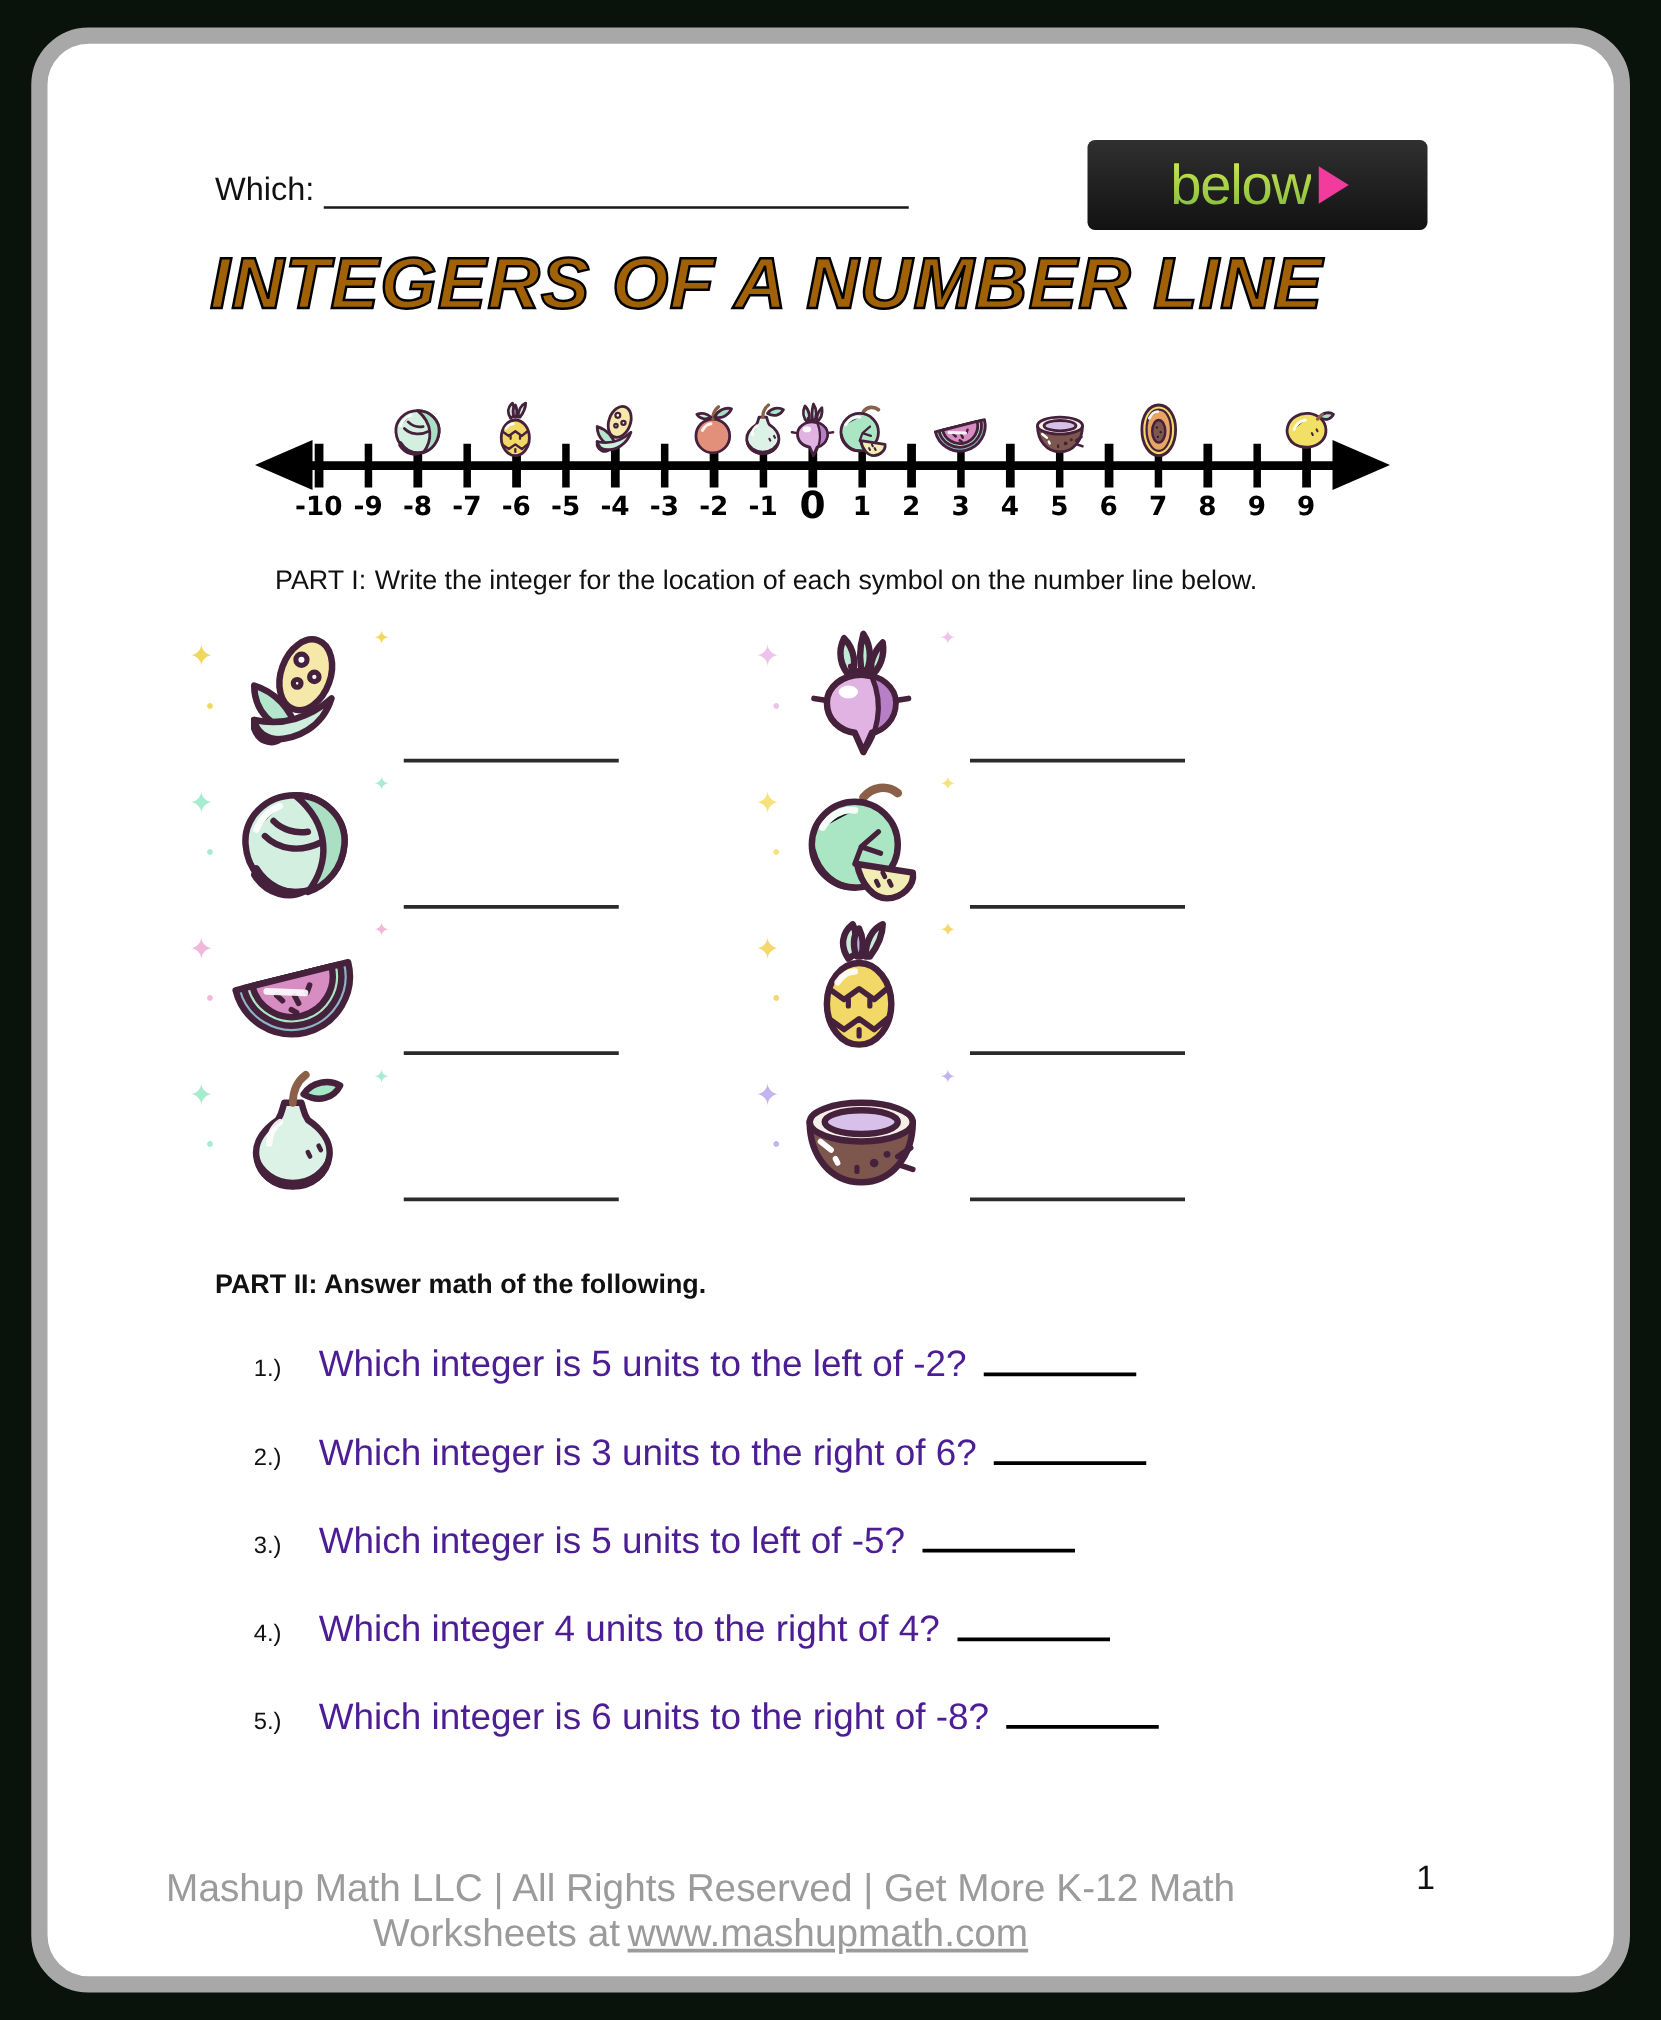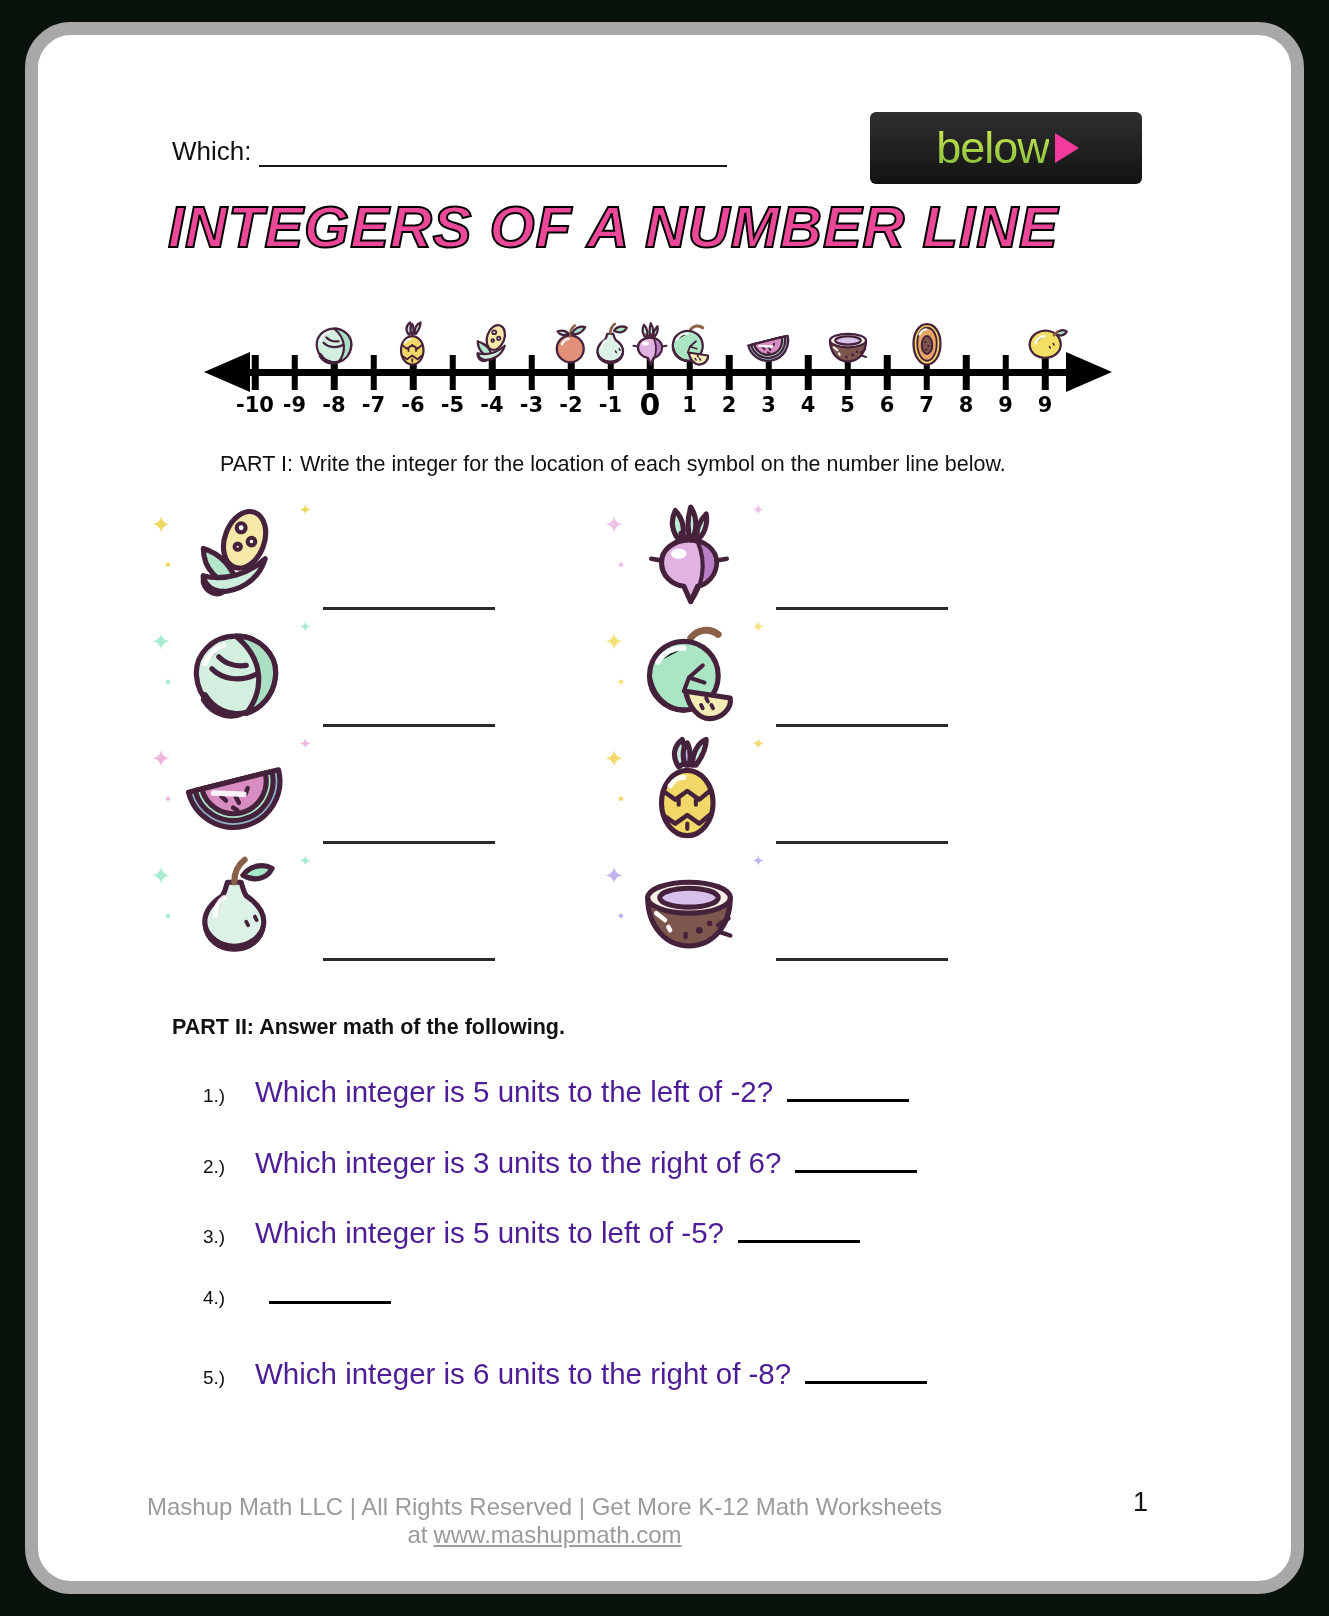--- a/index.html
+++ b/index.html
@@ -17,21 +17,21 @@
   .logo{position:absolute;left:832px;top:77px;width:272px;height:72px;border-radius:6px;
         background:linear-gradient(#303030,#121212);display:flex;align-items:center;justify-content:center;}
   .logo-mashup{font-weight:bold;font-size:45px;letter-spacing:-1px;
         background:linear-gradient(#5ec6f7,#1565c0);-webkit-background-clip:text;background-clip:text;color:transparent;}
   .logo-math{font-size:45px;letter-spacing:-1px;margin-left:3px;
         background:linear-gradient(#d6ee55,#7cb63a);-webkit-background-clip:text;background-clip:text;color:transparent;}
   .logo-play{width:0;height:0;border-left:24px solid #f23b9d;border-top:15px solid transparent;
         border-bottom:15px solid transparent;margin-left:6px;}
 
   .title{position:absolute;left:130px;top:158px;width:1000px;font-size:58px;font-weight:bold;
-         font-style:italic;color:#ec4899;letter-spacing:1px;-webkit-text-stroke:2px #000;white-space:nowrap;}
+         font-style:italic;color:#a16207;letter-spacing:1px;-webkit-text-stroke:2px #000;white-space:nowrap;}
 
   
   .numberline{position:absolute;left:0;top:270px;width:1253px;height:150px;}
   .nl-bar{position:absolute;left:178px;top:64px;width:884px;height:7px;background:#000;}
   .nl-arrow-left{position:absolute;left:166px;top:47px;width:0;height:0;
       border-right:46px solid #000;border-top:20px solid transparent;border-bottom:20px solid transparent;}
   .nl-arrow-right{position:absolute;left:1028px;top:47px;width:0;height:0;
       border-left:46px solid #000;border-top:20px solid transparent;border-bottom:20px solid transparent;}
   .nl-track{position:absolute;left:217px;top:0;width:790px;height:150px;}
   .nl-tick{position:absolute;top:50px;width:6.5px;height:35px;background:#000;transform:translateX(-50%);}
@@ -61,21 +61,21 @@
 
   
   .p2-list{position:absolute;left:165px;top:1040px;width:980px;}
   .q{display:flex;align-items:baseline;height:70.5px;}
   .qnum{font-size:19px;color:#111;width:52px;flex:none;}
   .qtext{font-size:29.5px;color:#4c1d95;white-space:nowrap;}
   .qblank{display:inline-block;width:122px;height:6px;border-bottom:3px solid #000;margin-left:14px;flex:none;}
 
   
   .footer{position:absolute;left:0;top:1458px;width:1013px;text-align:center;
-          font-size:24px;color:#9b9b9b;}
+          font-size:31px;color:#9b9b9b;padding-left:16px;}
   .footer-link{text-decoration:underline;color:#9b9b9b;margin-left:6px;}
   .pagenum{position:absolute;left:1095px;top:1452px;font-size:27px;color:#111;}
 </style>
 </head>
 <body>
 
 <svg width="0" height="0" style="position:absolute" aria-hidden="true">
   <defs>
     <g id="i-corn" stroke="#45213c" stroke-width="3" stroke-linejoin="round" stroke-linecap="round">
       <ellipse cx="37" cy="22" rx="11.5" ry="17" transform="rotate(20 37 22)" fill="#f6e8a8"></ellipse>
@@ -363,20 +363,21 @@
             <span class="qtext">Which integer is 3 units to the right of 6?</span>
             <span class="qblank"></span>
           </div>
           <div class="q">
             <span class="qnum">3.)</span>
             <span class="qtext">Which integer is 5 units to left of -5?</span>
             <span class="qblank"></span>
           </div>
           <div class="q">
             <span class="qnum">4.)</span>
+            <span class="qtext">Which integer 4 units to the right of 4?</span>
             <span class="qblank"></span>
           </div>
           <div class="q">
             <span class="qnum">5.)</span>
             <span class="qtext">Which integer is 6 units to the right of -8?</span>
             <span class="qblank"></span>
           </div>
         </div>
 
       <div class="footer">

